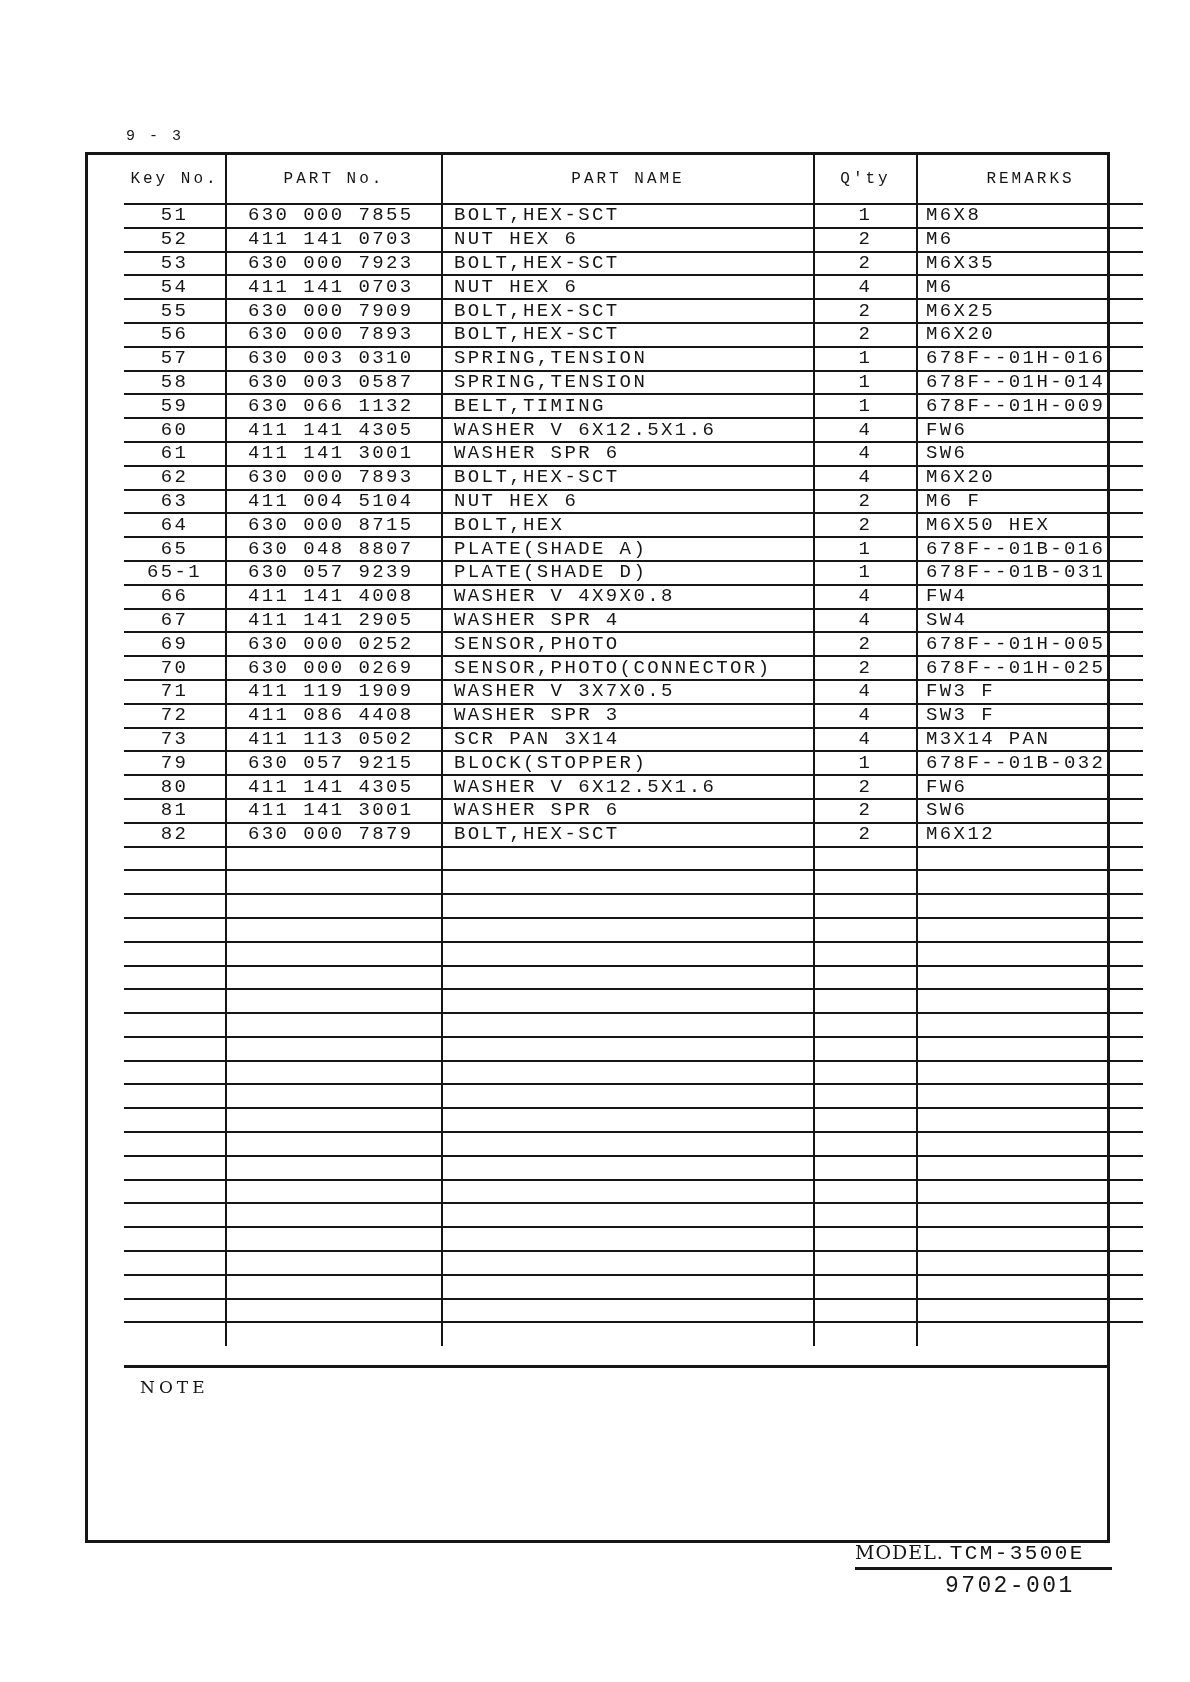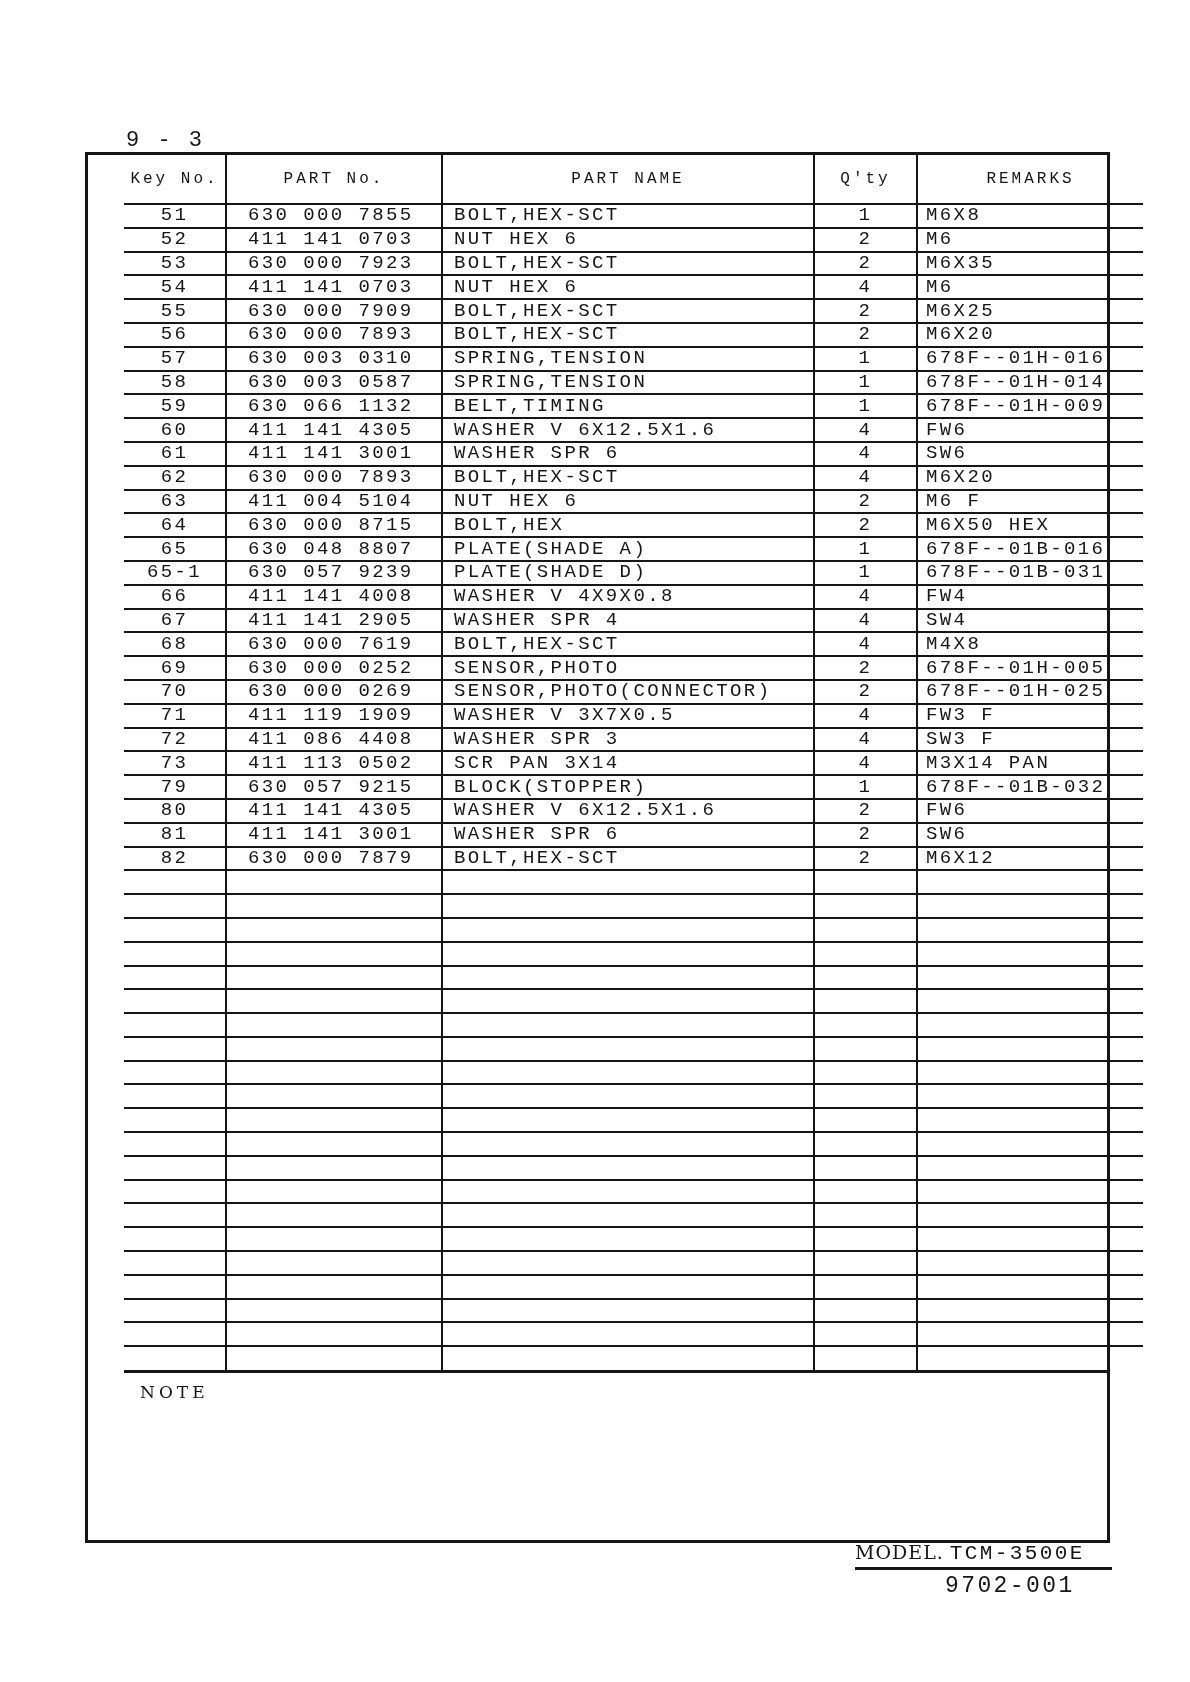--- a/index.html
+++ b/index.html
@@ -15,21 +15,21 @@
     color: #161616;
   }
   .sheet {
     position: absolute;
     inset: 0;
   }
   .page-number {
     position: absolute;
     left: 126px;
     top: 128px;
-    font-size: 22px;
+    font-size: 15px;
     letter-spacing: 2.5px;
     font-family: "Liberation Mono", monospace;
   }
   .frame {
     position: absolute;
     left: 85px;
     top: 152px;
     width: 1025px;
     height: 1391px;
     border: 3px solid #161616;
@@ -71,20 +71,21 @@
   }
   td.c-key { text-align: center; }
   td.c-part { text-align: left; padding-left: 21px; }
   td.c-name { text-align: left; padding-left: 11px; }
   td.c-qty { text-align: center; }
   td.c-rem { text-align: left; padding-left: 8px; }
   .note-box {
     flex: 1;
     border-top: 3px solid #161616;
     position: relative;
+    margin-top: 19px;
   }
   .note-label {
     position: absolute;
     left: 16px;
     top: 9px;
     font-size: 17px;
     letter-spacing: 4px;
     font-family: "DejaVu Serif", serif;
   }
   .footer {
@@ -263,27 +264,20 @@
             <td class="c-rem">FW4</td>
           </tr>
           <tr>
             <td class="c-key">67</td>
             <td class="c-part">411 141 2905</td>
             <td class="c-name">WASHER SPR 4</td>
             <td class="c-qty">4</td>
             <td class="c-rem">SW4</td>
           </tr>
           <tr>
-            <td class="c-key">68</td>
-            <td class="c-part">630 000 7619</td>
-            <td class="c-name">BOLT,HEX-SCT</td>
-            <td class="c-qty">4</td>
-            <td class="c-rem">M4X8</td>
-          </tr>
-          <tr>
             <td class="c-key">69</td>
             <td class="c-part">630 000 0252</td>
             <td class="c-name">SENSOR,PHOTO</td>
             <td class="c-qty">2</td>
             <td class="c-rem">678F--01H-005</td>
           </tr>
           <tr>
             <td class="c-key">70</td>
             <td class="c-part">630 000 0269</td>
             <td class="c-name">SENSOR,PHOTO(CONNECTOR)</td>

